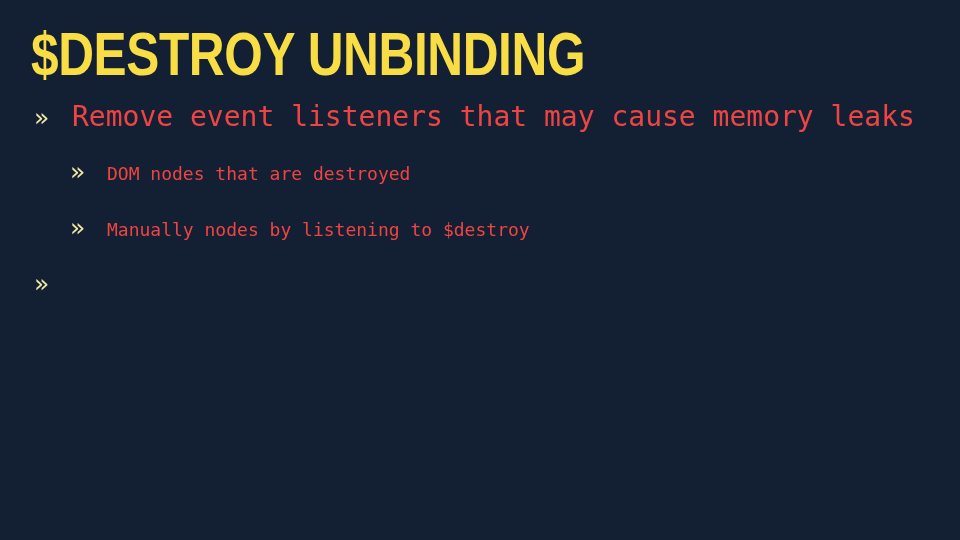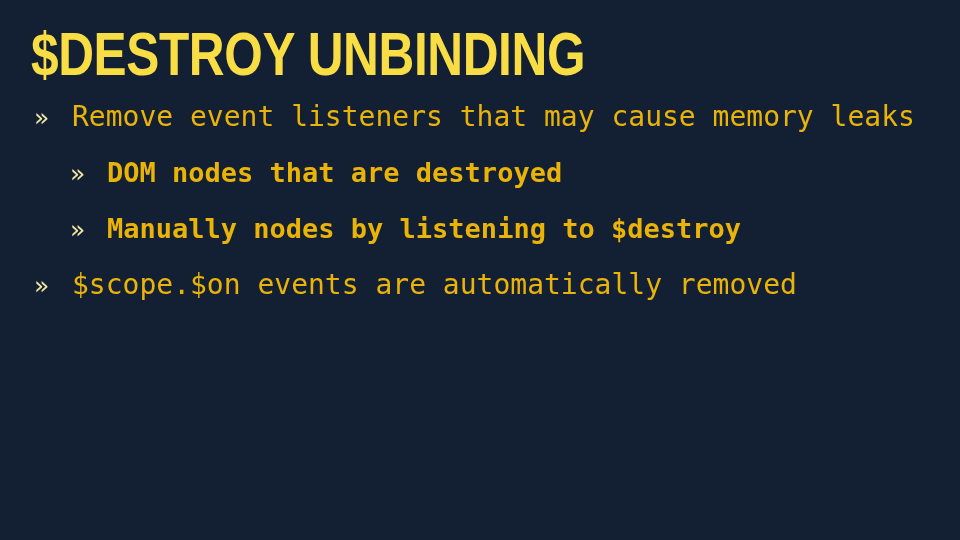--- a/index.html
+++ b/index.html
@@ -79,30 +79,29 @@
   .bullet-row.level-1 .bullet-marker {
     width: 38px;
   }
 
   .bullet-row.level-2 .bullet-marker {
     width: 37px;
   }
 
   .bullet-text {
     flex: 0 0 auto;
-    color: #eab308;
+    color: #ef4444;
     font-family: "DejaVu Sans Mono", monospace;
     font-size: 28px;
     line-height: 30px;
     letter-spacing: 0px;
   }
 
   .bullet-row.level-2 .bullet-text {
-    font-size: 27px;
-    font-weight: bold;
+    font-size: 18px;
   }
 </style>
 </head>
 <body>
 
 <div class="slide">
 
   <h1 class="slide-title">$destroy unbinding</h1>
 
   <ul class="bullet-list">
@@ -117,18 +116,17 @@
       <span class="bullet-text">DOM nodes that are destroyed</span>
     </li>
 
     <li class="bullet-row level-2">
       <span class="bullet-marker">»</span>
       <span class="bullet-text">Manually nodes by listening to $destroy</span>
     </li>
 
     <li class="bullet-row level-1">
       <span class="bullet-marker">»</span>
-      <span class="bullet-text">$scope.$on events are automatically removed</span>
     </li>
 
   </ul>
 
 </div>
 
 </body></html>

